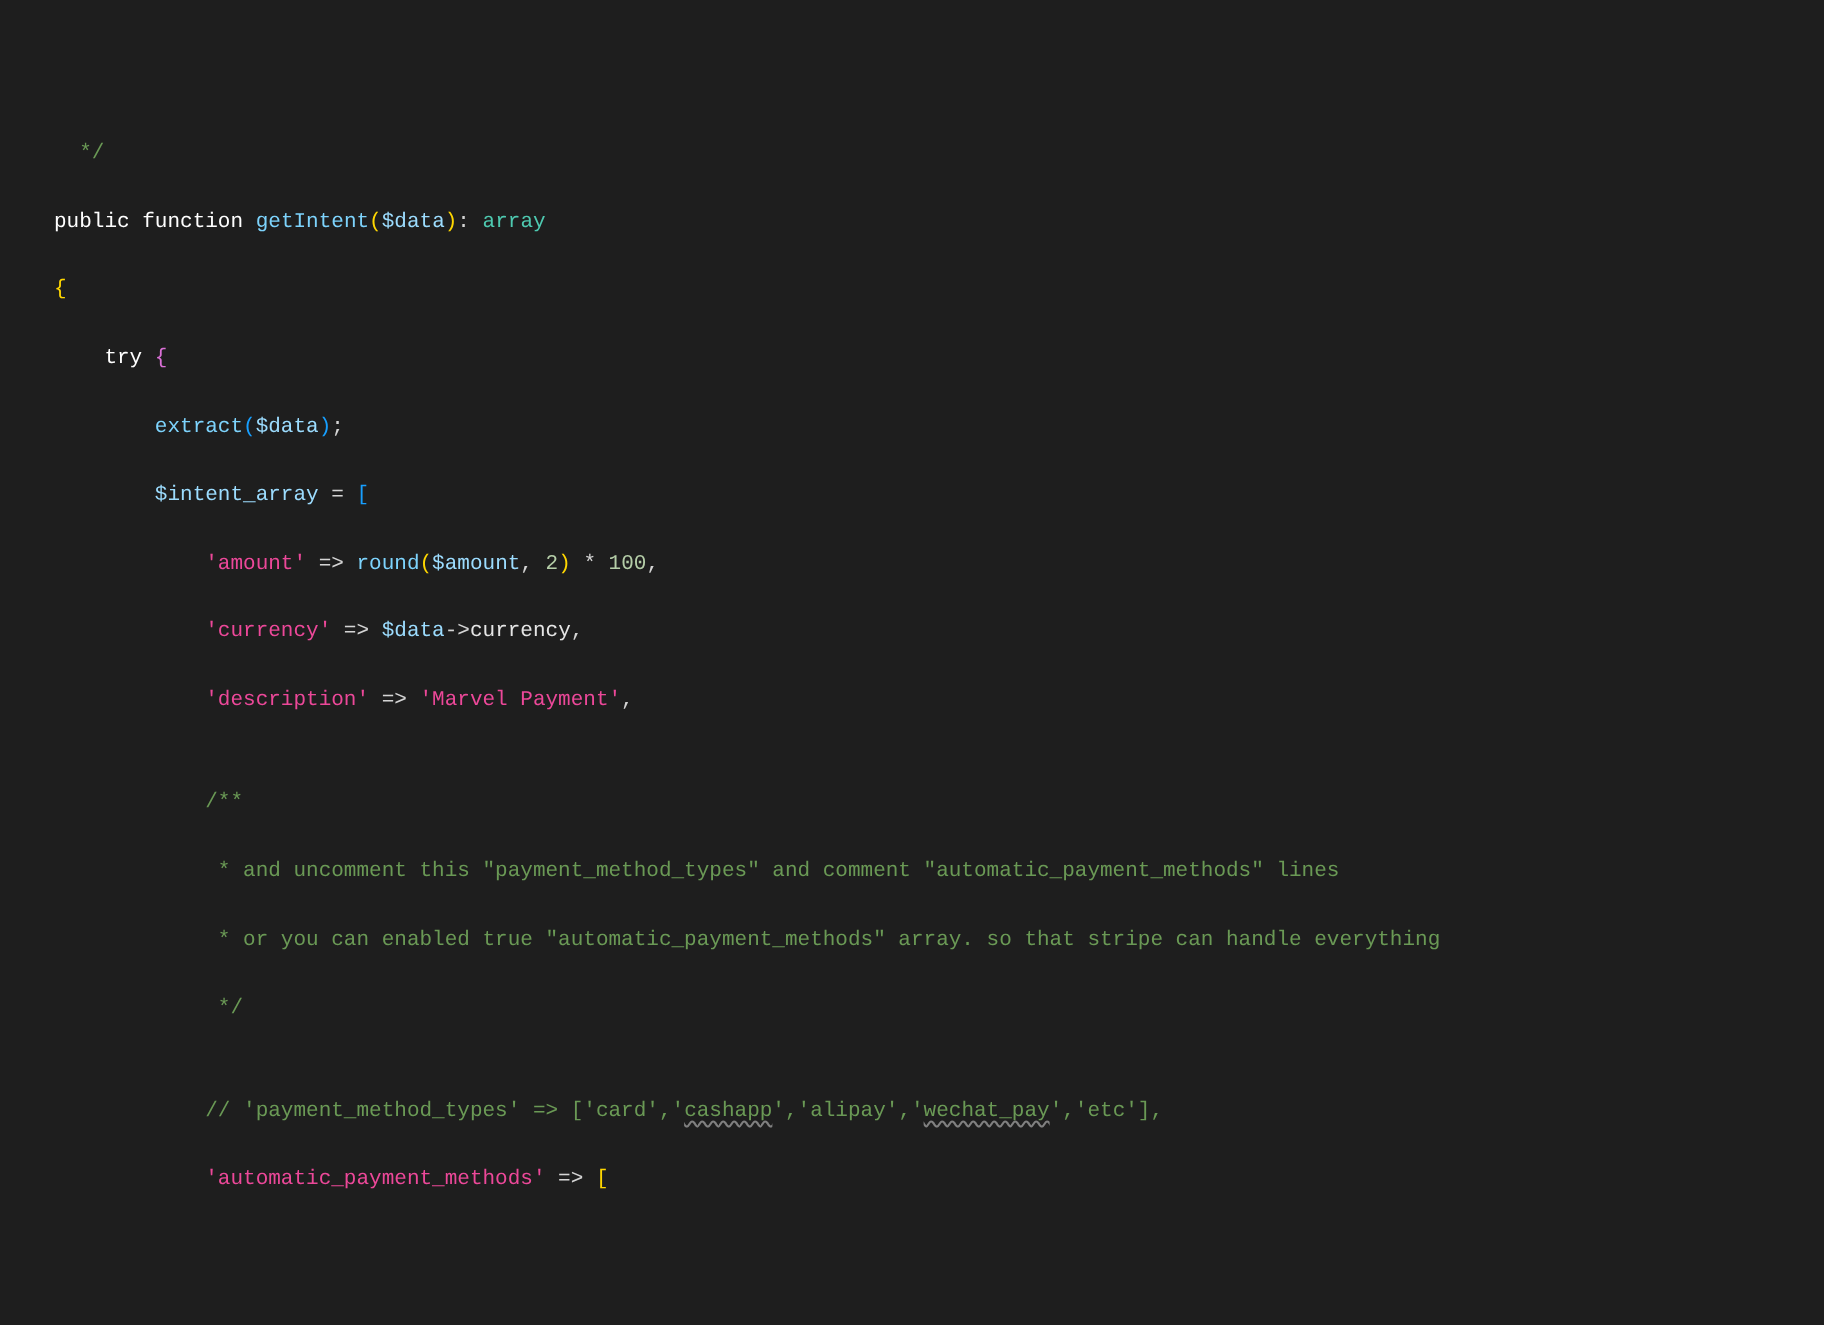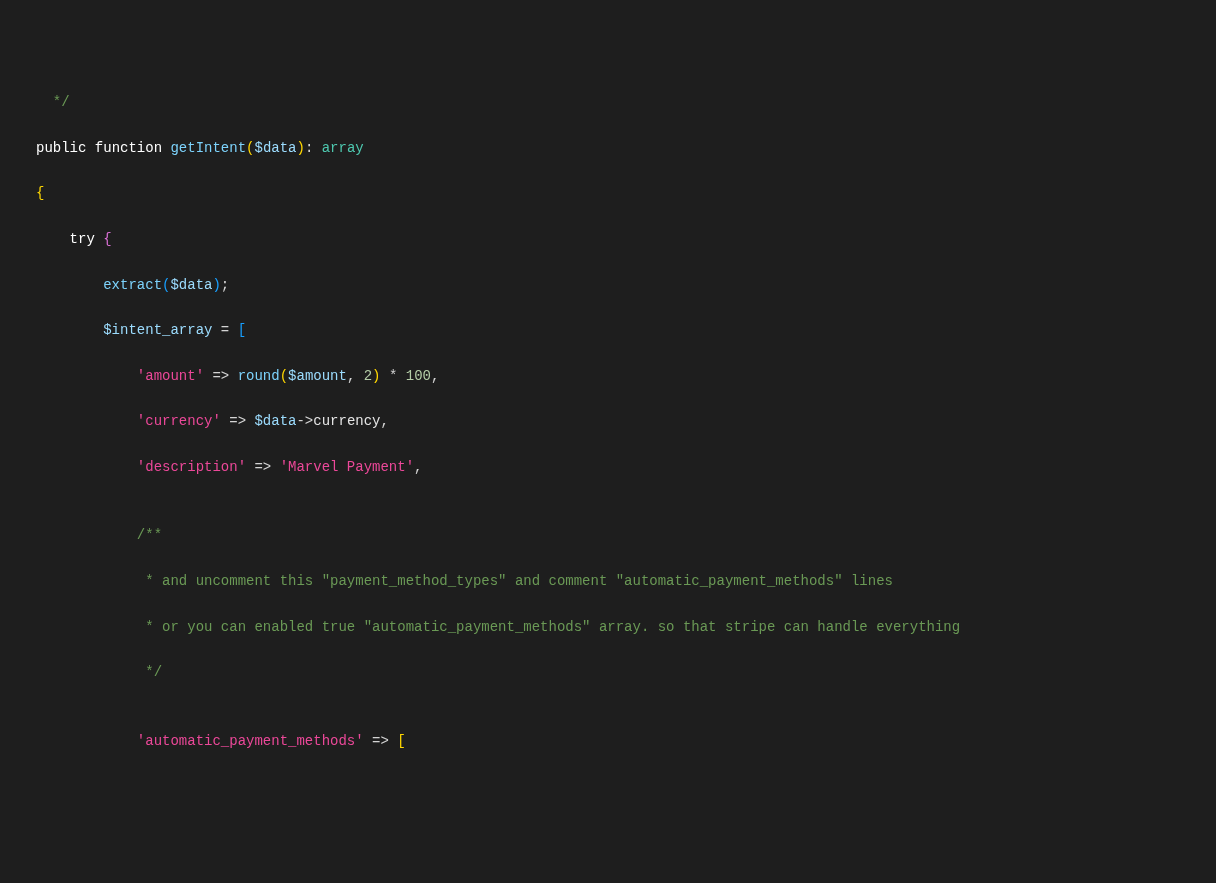--- a/index.html
+++ b/index.html
@@ -47,20 +47,21 @@
 <div class="line">        <span class="var">$intent_array</span> = <span class="paren-blue">[</span></div>
 <div class="line">            <span class="string">'amount'</span> =&gt; <span class="fnname">round</span><span class="paren-yellow">(</span><span class="var">$amount</span>, <span class="number">2</span><span class="paren-yellow">)</span> * <span class="number">100</span>,</div>
 <div class="line">            <span class="string">'currency'</span> =&gt; <span class="var">$data</span>-&gt;<span class="prop">currency</span>,</div>
 <div class="line">            <span class="string">'description'</span> =&gt; <span class="string">'Marvel Payment'</span>,</div>
 <div class="line"></div>
 <div class="line">            <span class="comment">/**</span></div>
 <div class="line">            <span class="comment"> * and uncomment this "payment_method_types" and comment "automatic_payment_methods" lines</span></div>
 <div class="line">            <span class="comment"> * or you can enabled true "automatic_payment_methods" array. so that stripe can handle everything</span></div>
 <div class="line">            <span class="comment"> */</span></div>
 <div class="line"></div>
+<div class="line">            <span class="comment"><span>// 'payment_method_types' =&gt; ['card','</span><span class="squiggle">cashapp</span><span>','alipay','</span><span class="squiggle">wechat_pay</span><span>','etc'],</span></span></div>
 <div class="line">            <span class="string">'automatic_payment_methods'</span> =&gt; <span class="paren-yellow">[</span></div>
 
 
 
 
 
 
 <div class="line"></div>
 
 

